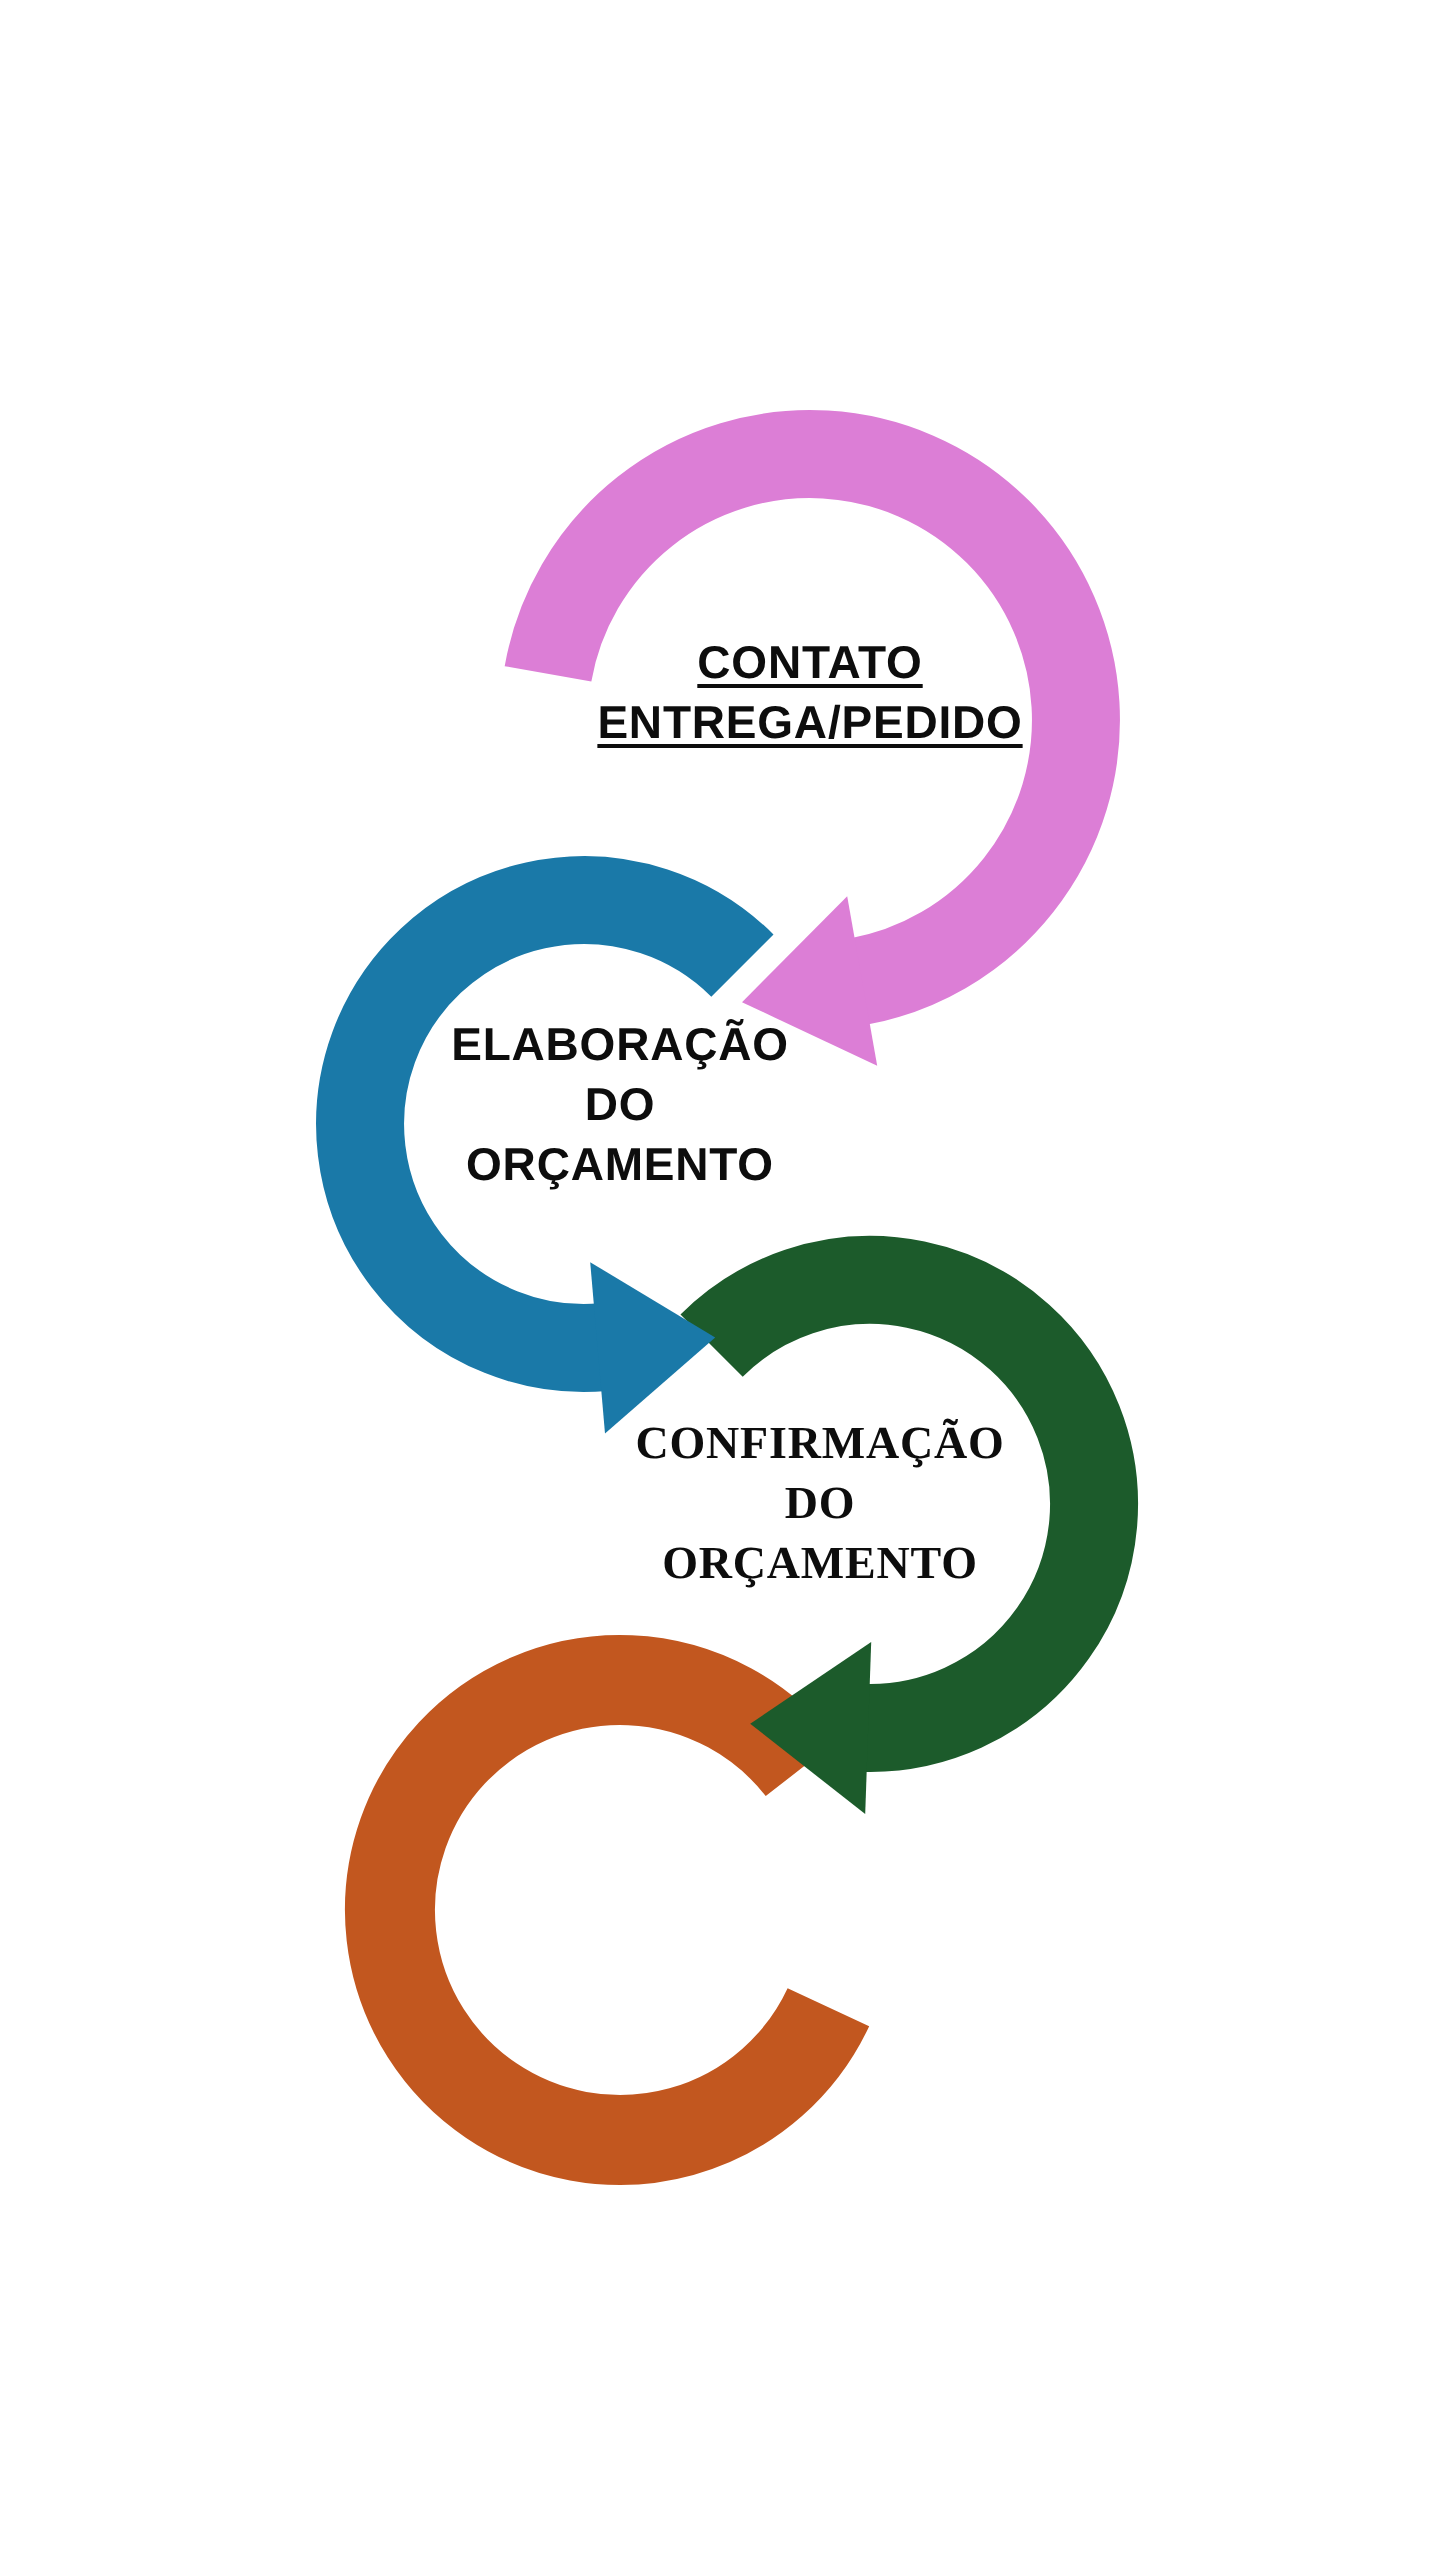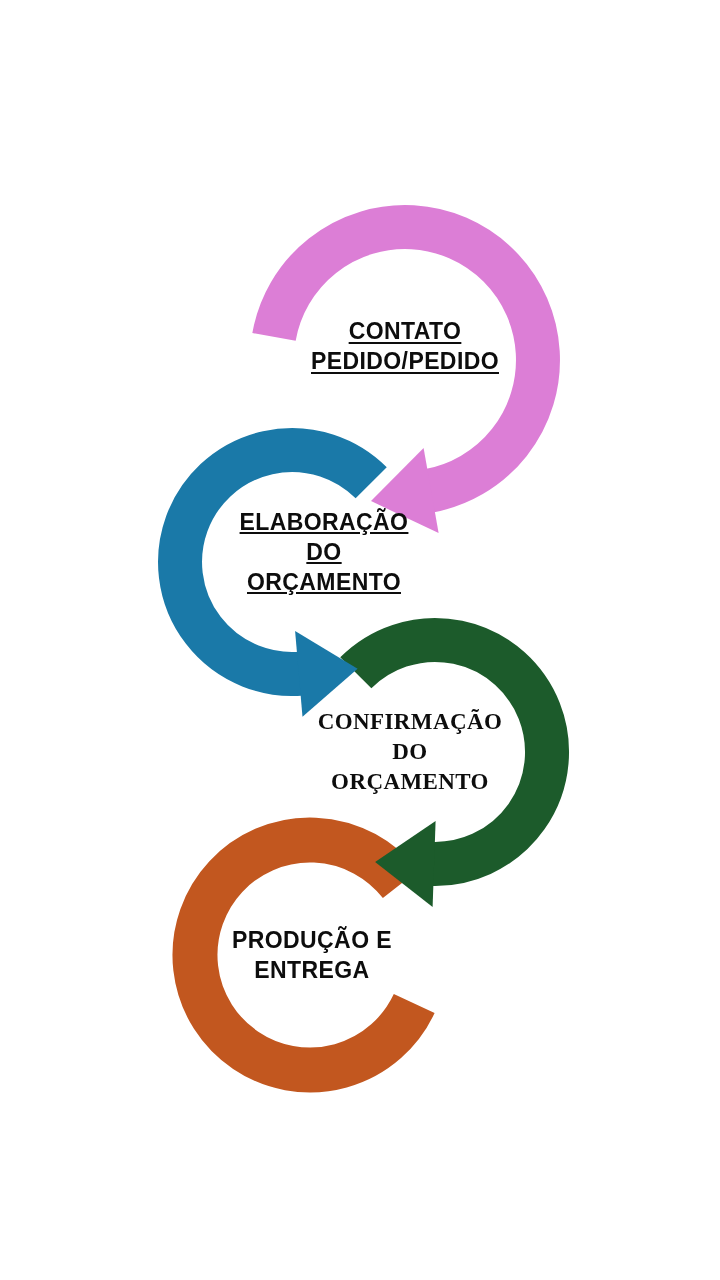--- a/index.html
+++ b/index.html
@@ -23,21 +23,21 @@
     color: #0d0d0d;
     letter-spacing: 0.4px;
     white-space: pre-line;
   }
   .step-label[data-underline="true"] {
     text-decoration: underline;
     text-underline-offset: 3px;
     text-decoration-thickness: 2px;
   }
   .label-1 { top: 316px; left: 245px; }
-  .label-2 { top: 507px; left: 164px; text-decoration: underline; }
+  .label-2 { top: 507px; left: 150px; }
   .label-3 { top: 707px; left: 250px; font-family: Liberation Serif, serif; }
   .label-4 { top: 925px; left: 152px; }
 </style>
 </head>
 <body>
 
 <div class="diagram">
 
   <svg class="arrows-svg" width="720" height="1280" viewBox="0 0 720 1280">
 
@@ -55,25 +55,23 @@
       <polygon points="357.6,668.7 302.5,716.7 295.1,631.1" fill="#1A79A8"></polygon>
     </g>
 
     <g>
       <path d="M 274.0 336.9 A 133 133 0 1 1 428.1 491.0" fill="none" stroke-width="44" stroke-linecap="butt" stroke="#DC7ED6"></path>
       <polygon points="371.0,501.1 438.6,532.9 423.6,448.1" fill="#DC7ED6"></polygon>
     </g>
   </svg>
 
   <div class="step-label label-1" data-underline="true">CONTATO
-PEDIDO/PEDIDO</div>
+ENTREGA/PEDIDO</div>
 
   <div class="step-label label-2" data-underline="false">ELABORAÇÃO
 DO
 ORÇAMENTO</div>
 
   <div class="step-label label-3" data-underline="false">CONFIRMAÇÃO
 DO
 ORÇAMENTO</div>
 
-  <div class="step-label label-4" data-underline="false">PRODUÇÃO E
-ENTREGA</div>
 </div>
 
 </body></html>

